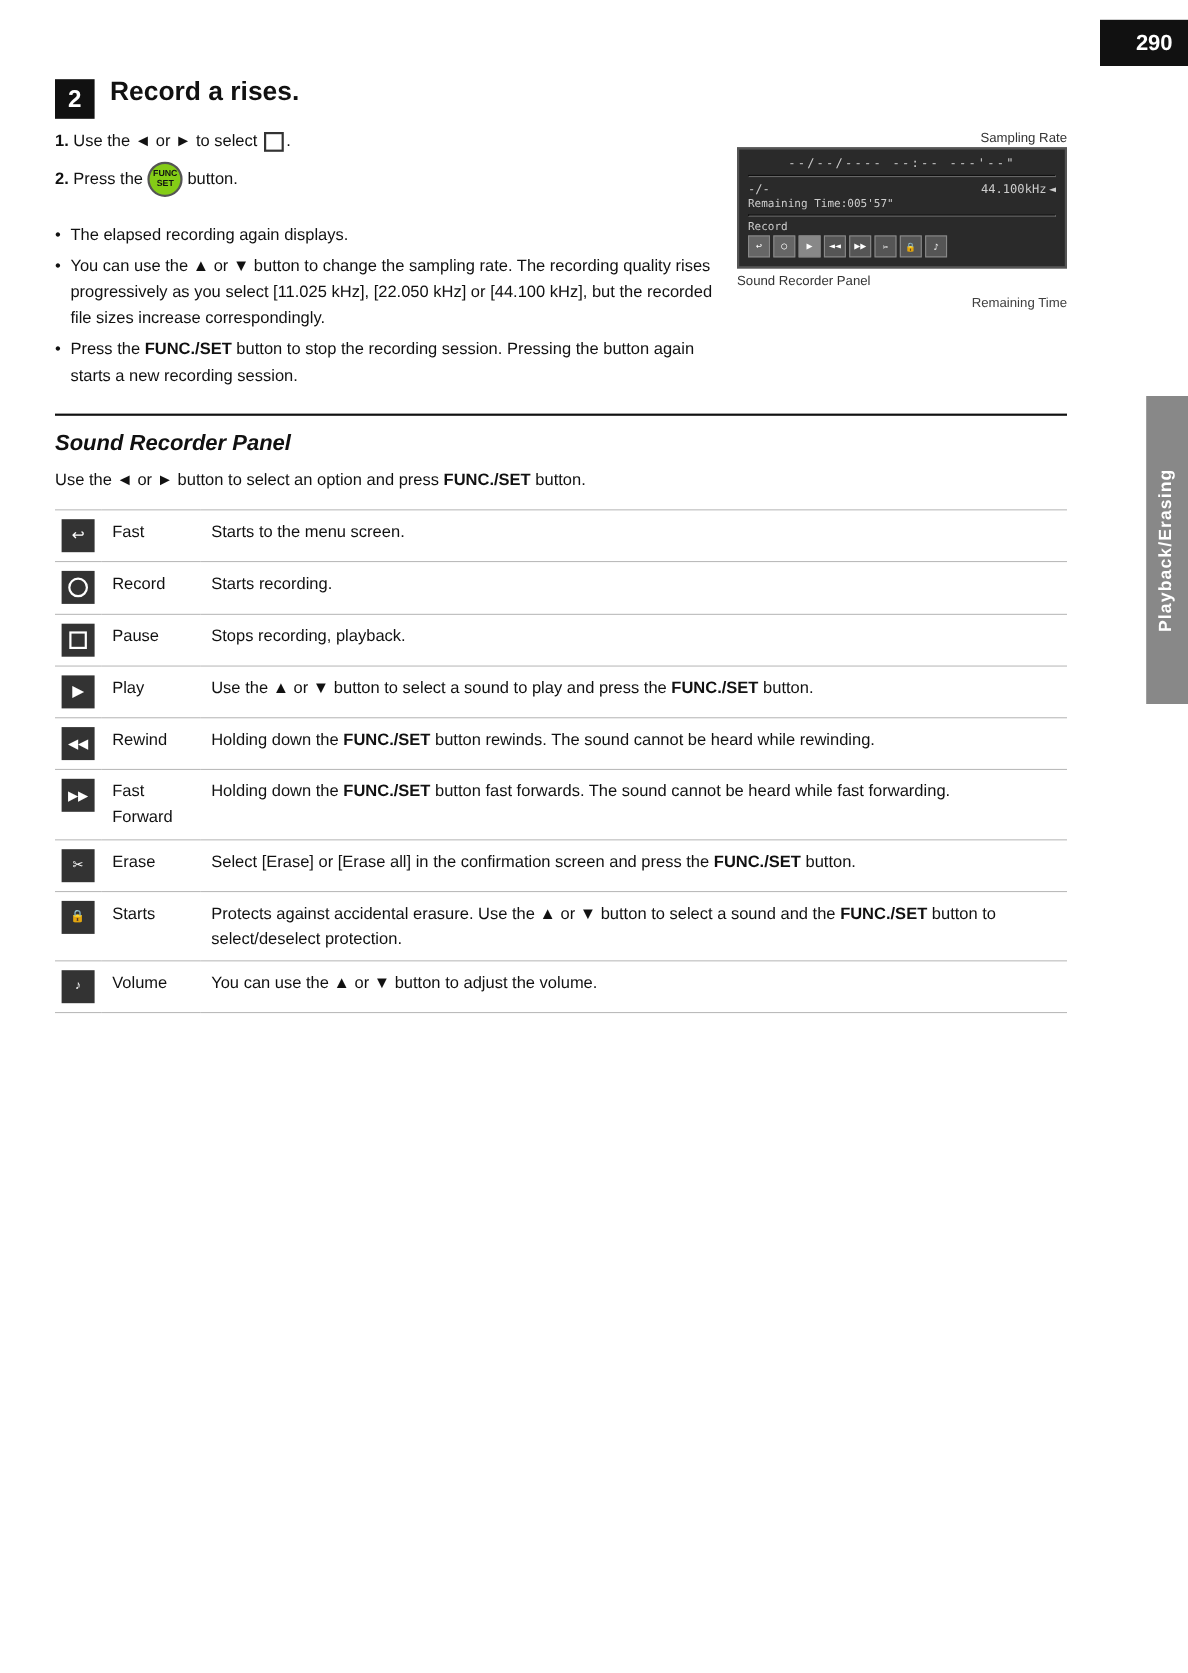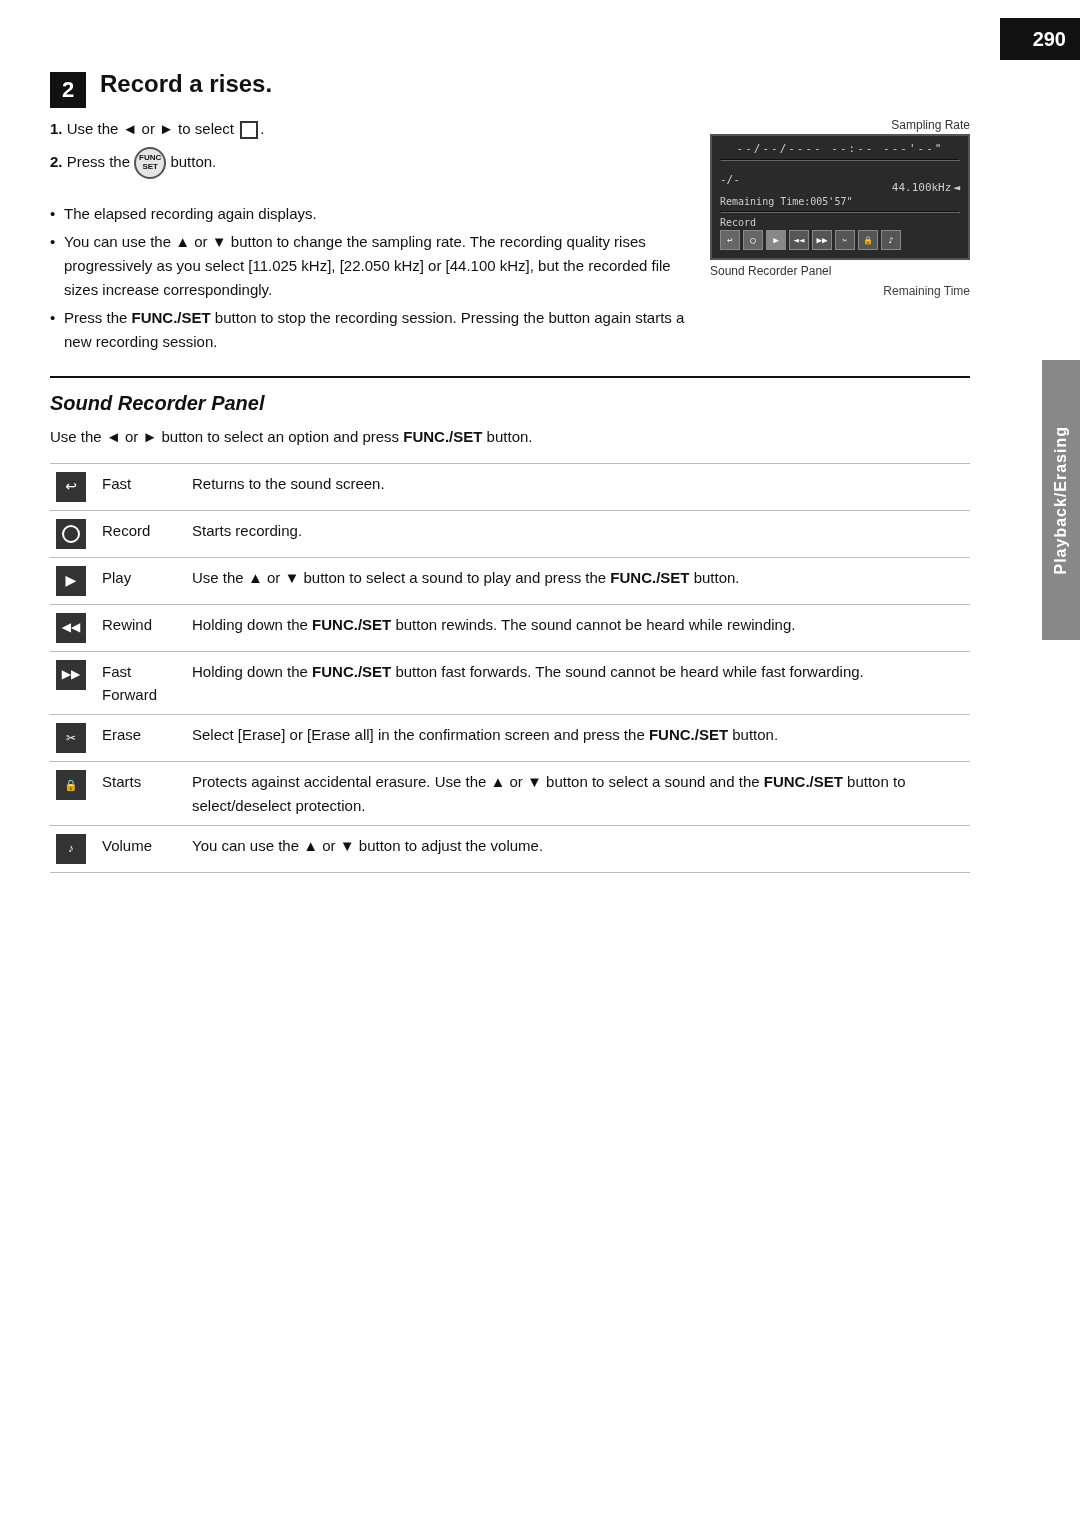--- a/index.html
+++ b/index.html
@@ -87,21 +87,21 @@
     .step2-body {
       display: flex;
       align-items: flex-start;
       margin-top: 8px;
     }
     .step2-text {
       flex: 1;
       padding-right: 20px;
     }
     .step2-image {
-      width: 260px;
+      width: 300px;
       flex-shrink: 0;
     }
 
     .step2-text p {
       margin-bottom: 6px;
       line-height: 1.5;
     }
     .step2-text ul {
       list-style: none;
       padding-left: 0;
@@ -138,21 +138,20 @@
       justify-content: space-between;
       align-items: center;
       font-size: 11px;
       color: #ccc;
     }
     .camera-display .sample-rate {
       display: flex;
       align-items: center;
       font-size: 11px;
       color: #ccc;
-      margin-top: 16px;
     }
     .camera-display .remaining {
       font-size: 10px;
       color: #ccc;
       margin-top: 2px;
     }
     .camera-display .record-label {
       font-size: 10px;
       color: #ccc;
       margin-top: 4px;
@@ -253,21 +252,21 @@
       justify-content: center;
       width: 32px;
       height: 32px;
       border-radius: 50%;
       border: 2px solid #555;
       font-size: 9px;
       font-weight: bold;
       text-align: center;
       line-height: 1.1;
       vertical-align: middle;
-      background: #e5e5e5;
+      background: #84cc16;
     }
   </style>
 </head>
 <body>
 
 <div class="page-number-bar">
   <span>290</span>
 </div>
 
 <div class="sidebar-tab">
@@ -346,34 +345,43 @@
 
   <table class="srp-table">
     <tbody id="srp-table-body">
     <tr>
     <td class="icon-cell">
       <div style="display:inline-flex;align-items:center;justify-content:center;width:30px;height:30px;background:#333;">
         <span style="color:#fff;font-size:14px;">↩</span>
       </div>
     </td>
     <td class="name-cell">Fast</td>
-    <td class="desc-cell">Returns to the sound screen.</td>
+    <td class="desc-cell">Starts to the menu screen.</td>
   </tr>
         <tr>
     <td class="icon-cell">
       <div style="display:inline-flex;align-items:center;justify-content:center;width:30px;height:30px;background:#333;">
         <span style="display:inline-block;width:18px;height:18px;border-radius:50%;border:2px solid #fff;"></span>
       </div>
     </td>
     <td class="name-cell">Record</td>
     <td class="desc-cell">Starts recording.</td>
   </tr>
         <tr>
     <td class="icon-cell">
       <div style="display:inline-flex;align-items:center;justify-content:center;width:30px;height:30px;background:#333;">
+        <span style="display:inline-block;width:16px;height:16px;border:2px solid #fff;"></span>
+      </div>
+    </td>
+    <td class="name-cell">Pause</td>
+    <td class="desc-cell">Stops recording, playback.</td>
+  </tr>
+        <tr>
+    <td class="icon-cell">
+      <div style="display:inline-flex;align-items:center;justify-content:center;width:30px;height:30px;background:#333;">
         <span style="color:#fff;font-size:14px;">▶</span>
       </div>
     </td>
     <td class="name-cell">Play</td>
     <td class="desc-cell">Use the <strong>▲</strong> or <strong>▼</strong> button to select a sound to play and press the <strong>FUNC./SET</strong> button.</td>
   </tr>
         <tr>
     <td class="icon-cell">
       <div style="display:inline-flex;align-items:center;justify-content:center;width:30px;height:30px;background:#333;">
         <span style="color:#fff;font-size:12px;">◀◀</span>

